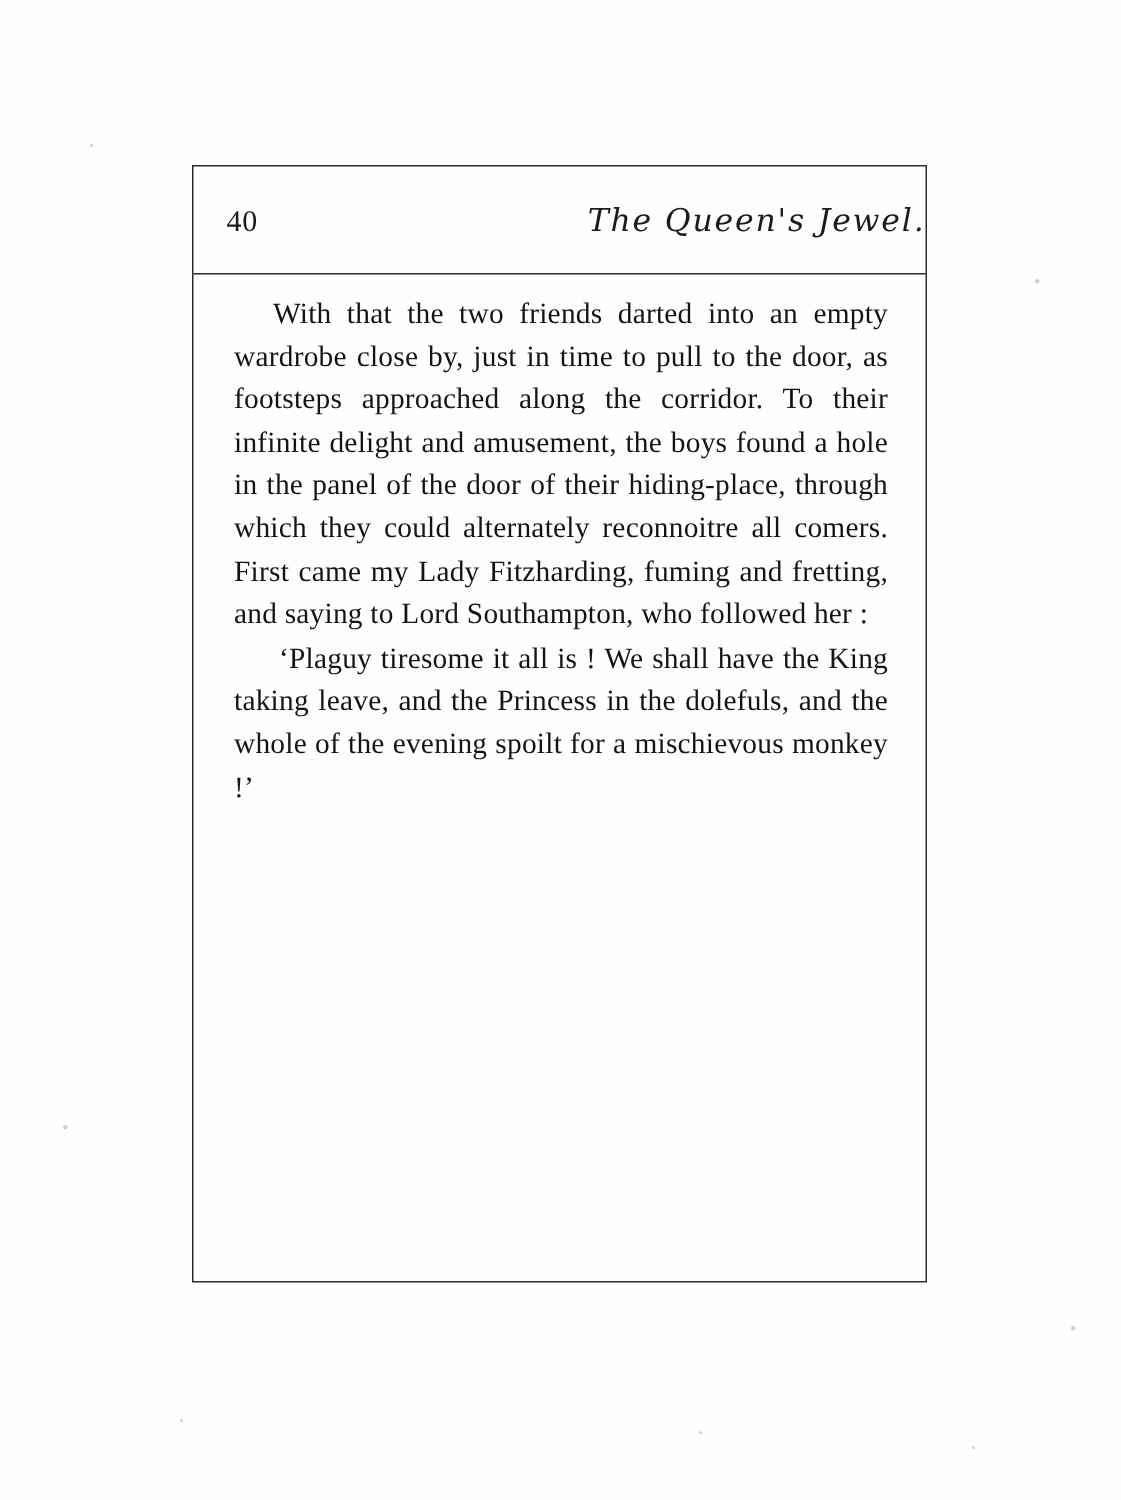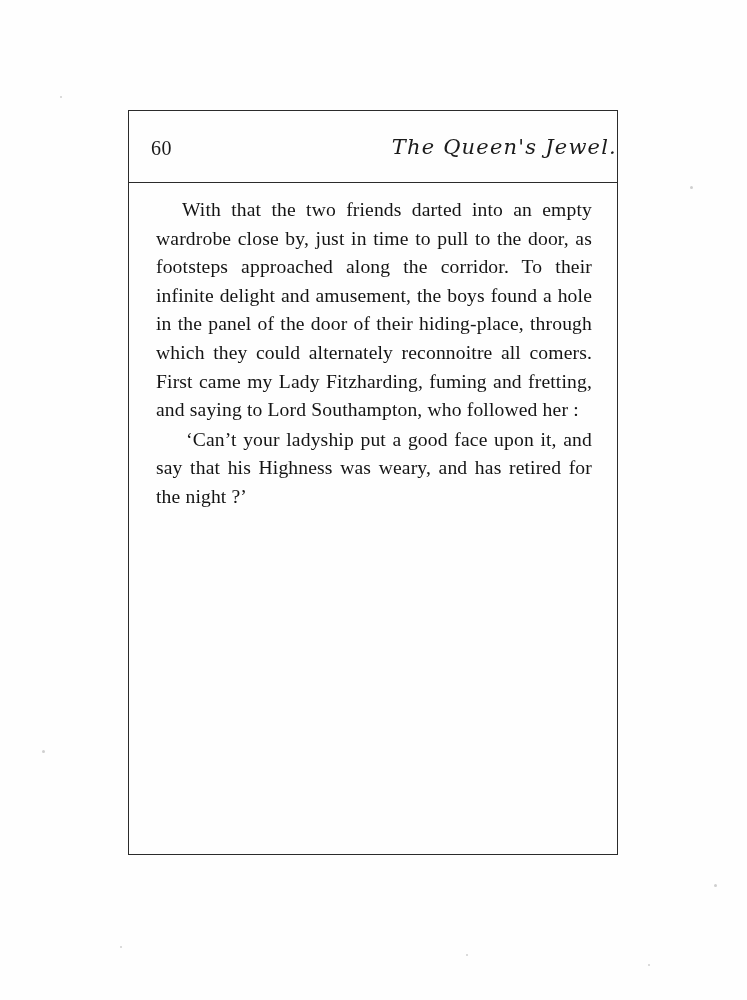--- a/index.html
+++ b/index.html
@@ -115,23 +115,23 @@
   <div class="speck" style="left:42px; top:750px; width:3px; height:3px;"></div>
   <div class="speck" style="left:714px; top:884px; width:3px; height:3px;"></div>
   <div class="speck" style="left:120px; top:946px; width:2px; height:2px;"></div>
   <div class="speck" style="left:466px; top:954px; width:2px; height:2px;"></div>
   <div class="speck" style="left:648px; top:964px; width:2px; height:2px;"></div>
   <div class="speck" style="left:60px; top:96px; width:2px; height:2px;"></div>
 
   <div class="page-frame">
 
     <div class="header">
-      <span class="folio">60</span>
+      <span class="folio">40</span>
       <span class="running-title">The Queen's Jewel.</span>
     </div>
 
     <div class="body-text">
       <p>With that the two friends darted into an empty wardrobe close by, just in time to pull to the door, as footsteps approached along the corridor.  To their infinite delight and amusement, the boys found a hole in the panel of the door of their hiding-place, through which they could alternately reconnoitre all comers.  First came my Lady Fitzharding, fuming and fretting, and saying to Lord Southampton, who followed her :</p>
-      <p class="quote">‘Can’t your ladyship put a good face upon it, and say that his Highness was weary, and has retired for the night ?’</p>
+      <p class="quote">‘Plaguy tiresome it all is !  We shall have the King taking leave, and the Princess in the dolefuls, and the whole of the evening spoilt for a mischievous monkey !’</p>
     </div>
 
   </div>
 </div>
 
 </body></html>

